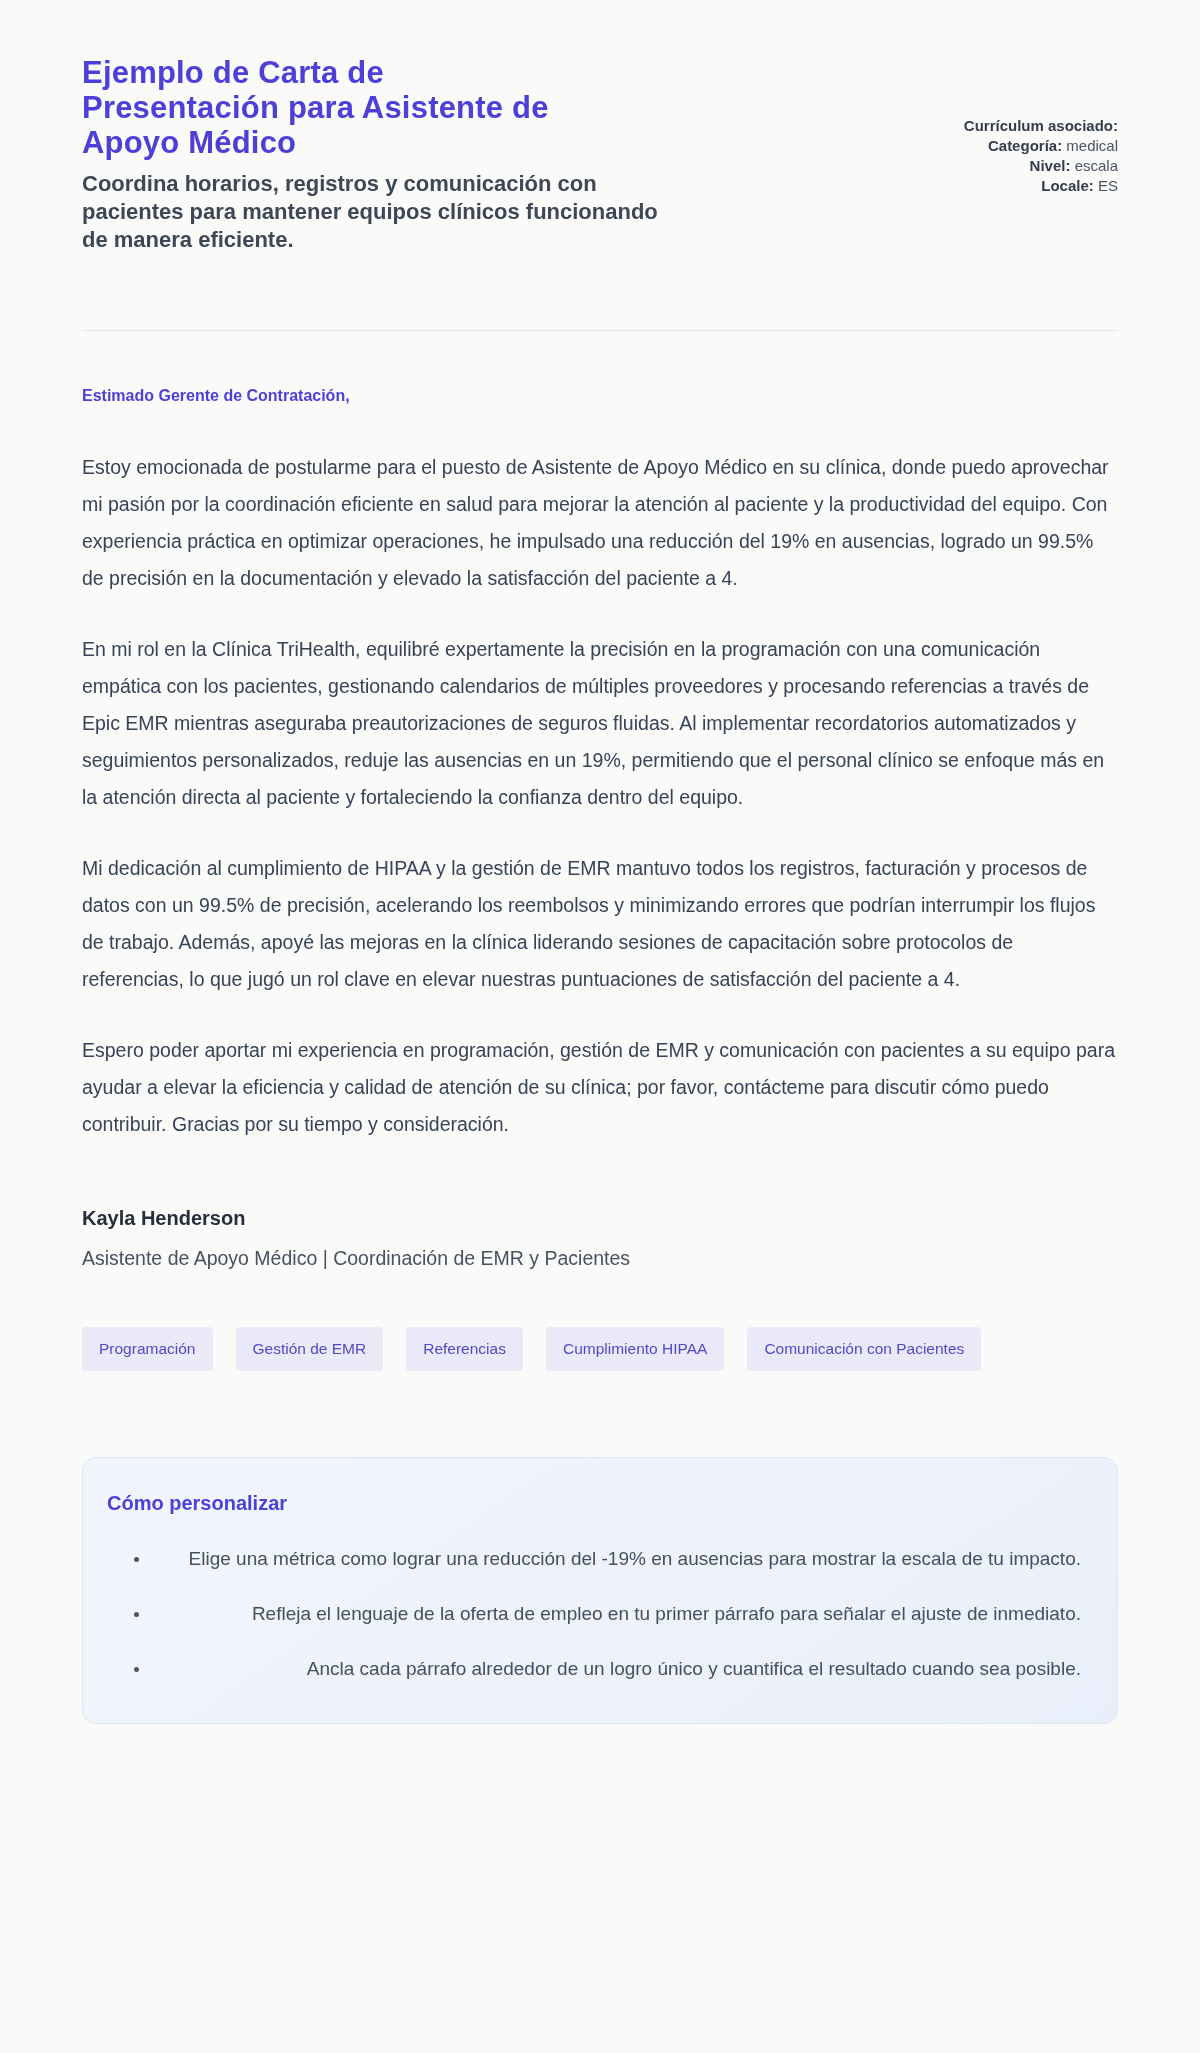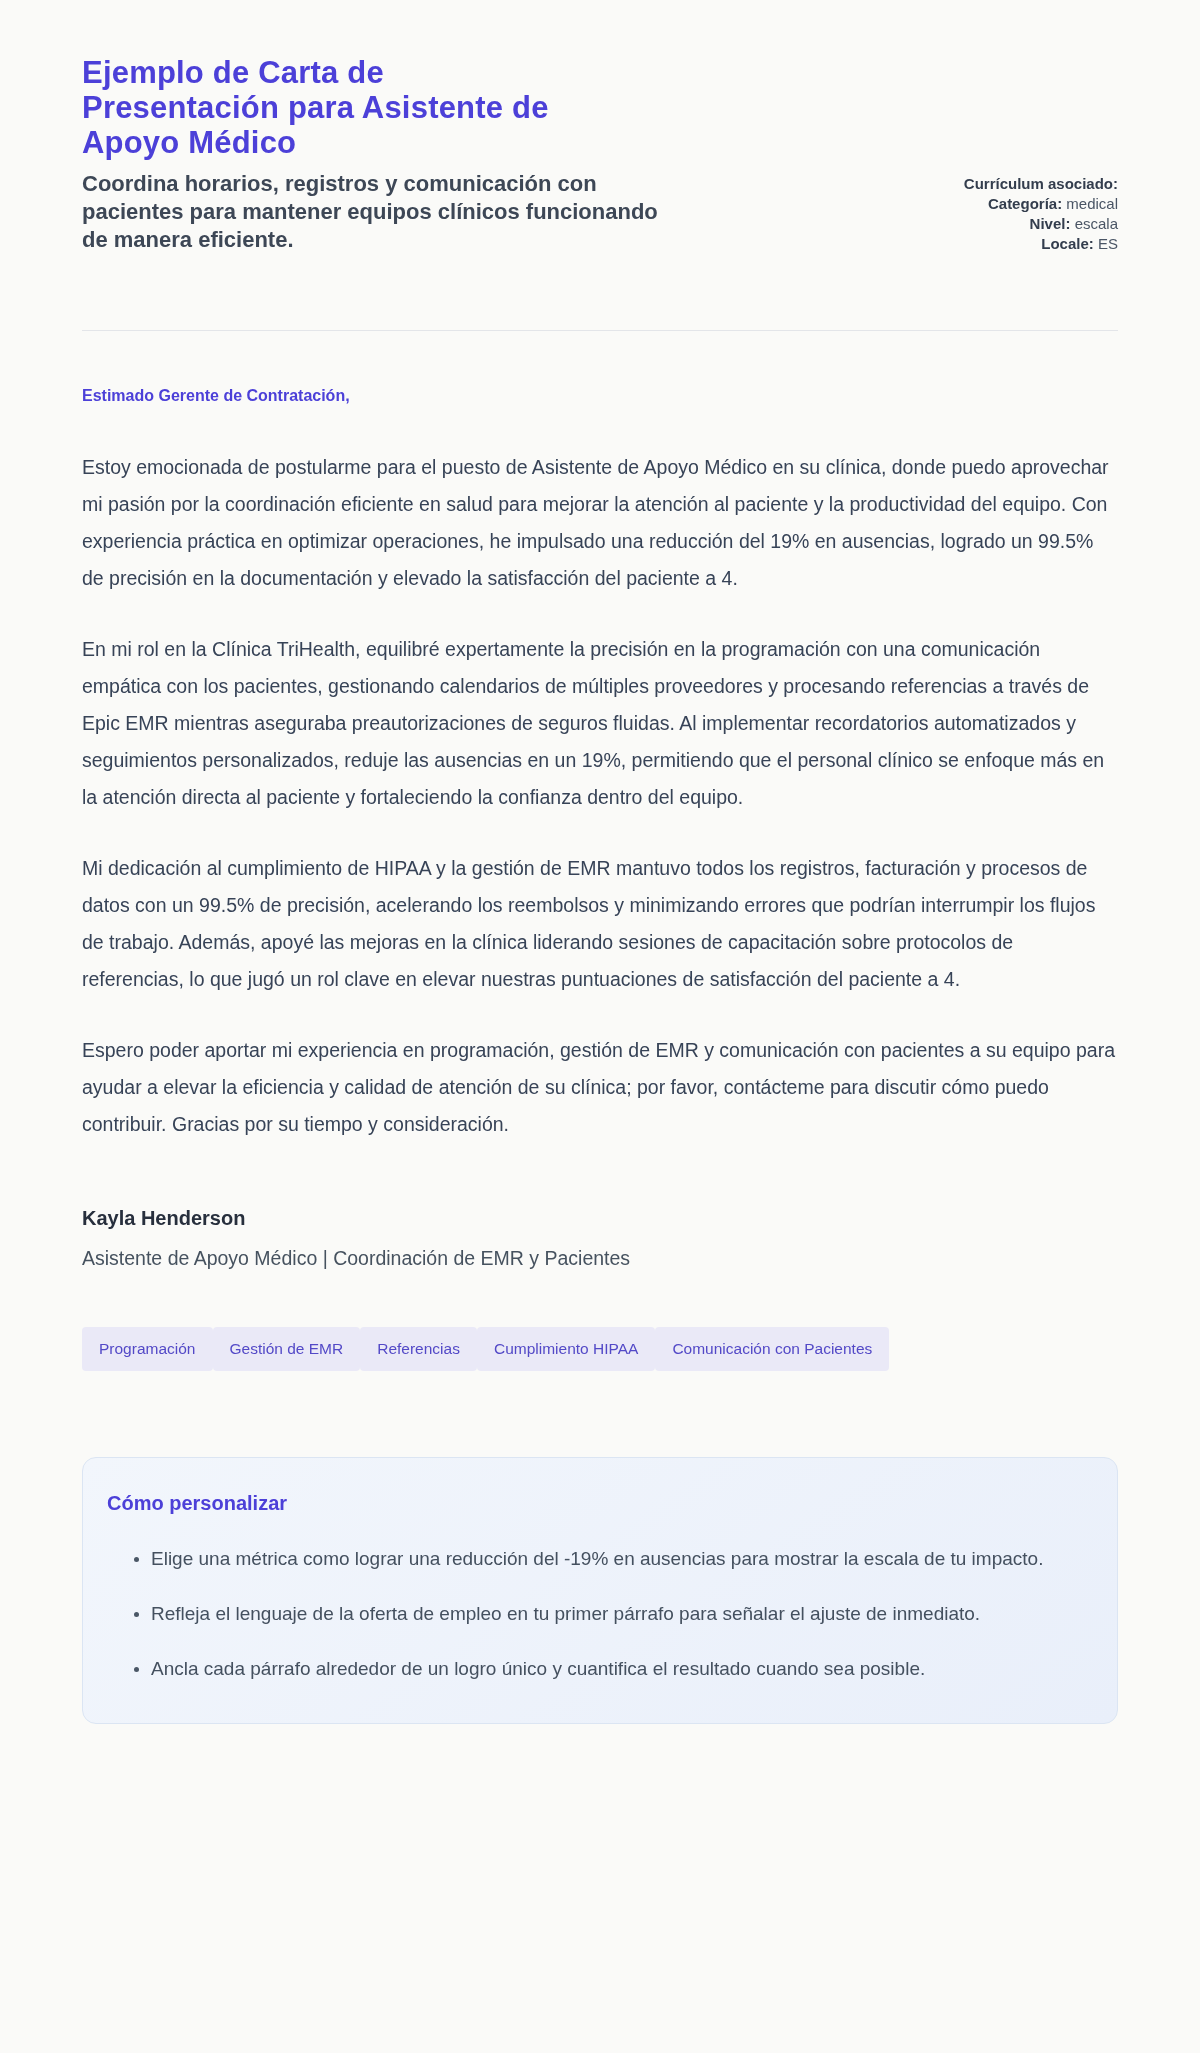--- a/index.html
+++ b/index.html
@@ -15,21 +15,21 @@
     margin: 0 auto;
     box-sizing: border-box;
     padding: 55px 82px 60px;
     overflow: hidden;
     background: #fafaf8;
   }
   
   .header {
     display: flex;
     justify-content: space-between;
-    align-items: flex-end;
+    align-items: center;
     gap: 40px;
   }
   .header-left { flex: 1 1 auto; }
   .page-title {
     margin: 0 0 10px 0;
     max-width: 505px;
     font-size: 31px;
     line-height: 35px;
     font-weight: 700;
     color: #4c40d8;
@@ -86,21 +86,21 @@
     margin: 14px 0 0 0;
     font-size: 19.5px;
     line-height: 26px;
     color: #46525f;
   }
   
   .tags {
     margin-top: 56px;
     display: flex;
     flex-wrap: wrap;
-    gap: 0;
+    gap: 23px;
   }
   .chip {
     display: inline-block;
     padding: 11px 17px;
     background: #eae9f7;
     color: #5349c7;
     font-size: 15.5px;
     line-height: 22px;
     border-radius: 4px;
     white-space: nowrap;
@@ -118,20 +118,21 @@
     margin: 0 0 24px 0;
     font-size: 20px;
     line-height: 26px;
     font-weight: 700;
     color: #4c40d8;
   }
   .callout-list {
     margin: 0;
     padding-left: 44px;
     list-style: disc;
+    text-align: right;
   }
   .callout-list li {
     margin: 0 0 18px 0;
     max-width: 930px;
     font-size: 19px;
     line-height: 37px;
     color: #44505f;
   }
   .callout-list li::marker { color: #4a5766; font-size: 0.85em; }
   .callout-list li:last-child { margin-bottom: 0; }

